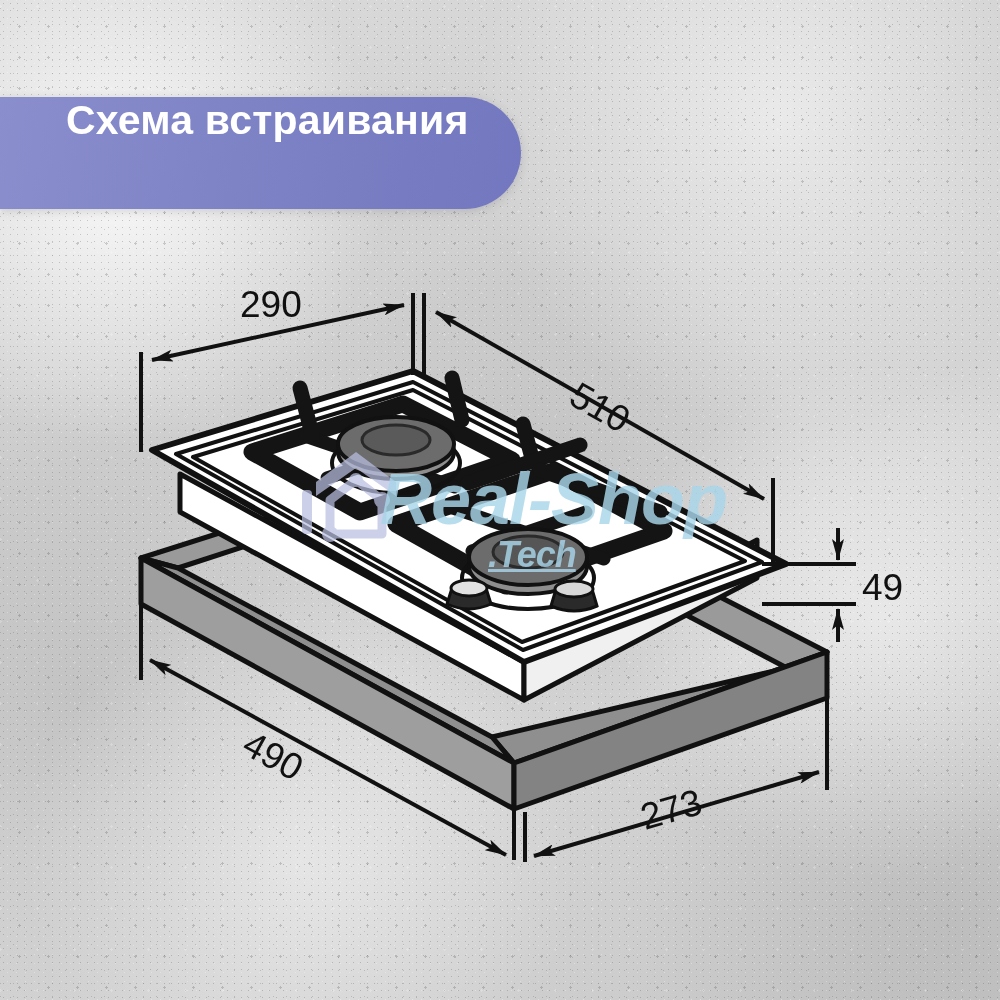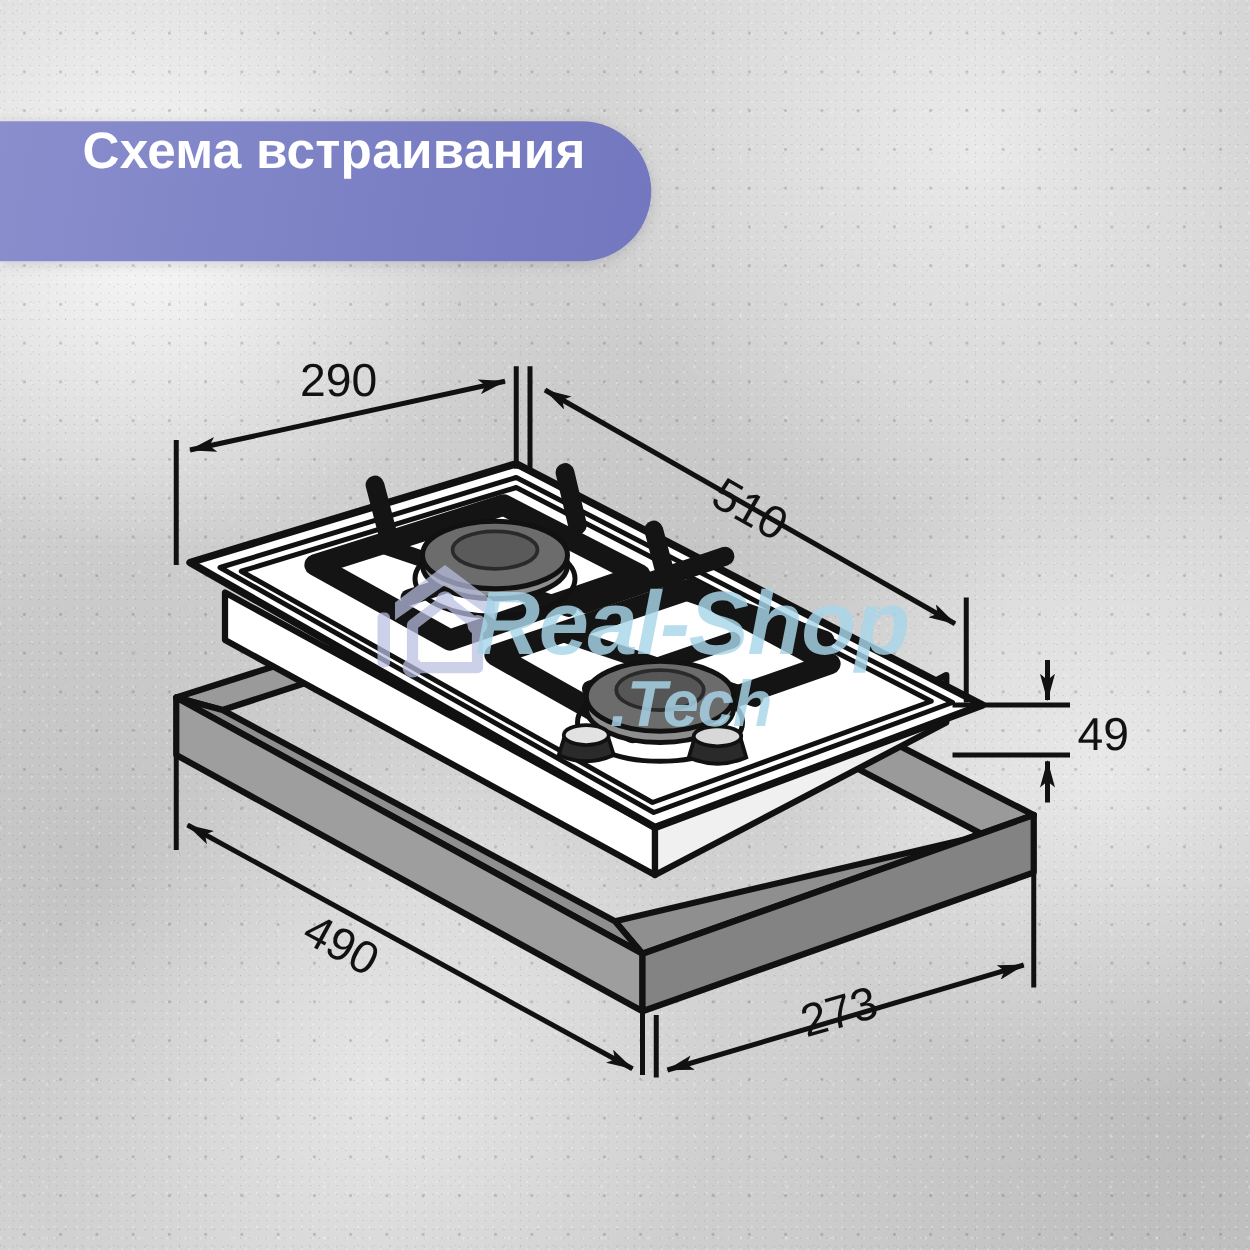--- a/index.html
+++ b/index.html
@@ -106,21 +106,22 @@
     letter-spacing: -1px;
   }
   #wm-main {
     left: 84px;
     top: 42px;
     font-size: 72px;
   }
   #wm-sub {
     left: 192px;
     top: 118px;
-    font-size: 52px;
+    font-size: 36px;
+    text-decoration: underline;
   }
 </style>
 </head>
 <body>
 
 <div id="stage">
 
   <div id="bg-texture"></div>
   <div id="bg-grain"></div>
   <div id="bg-grain2"></div>

